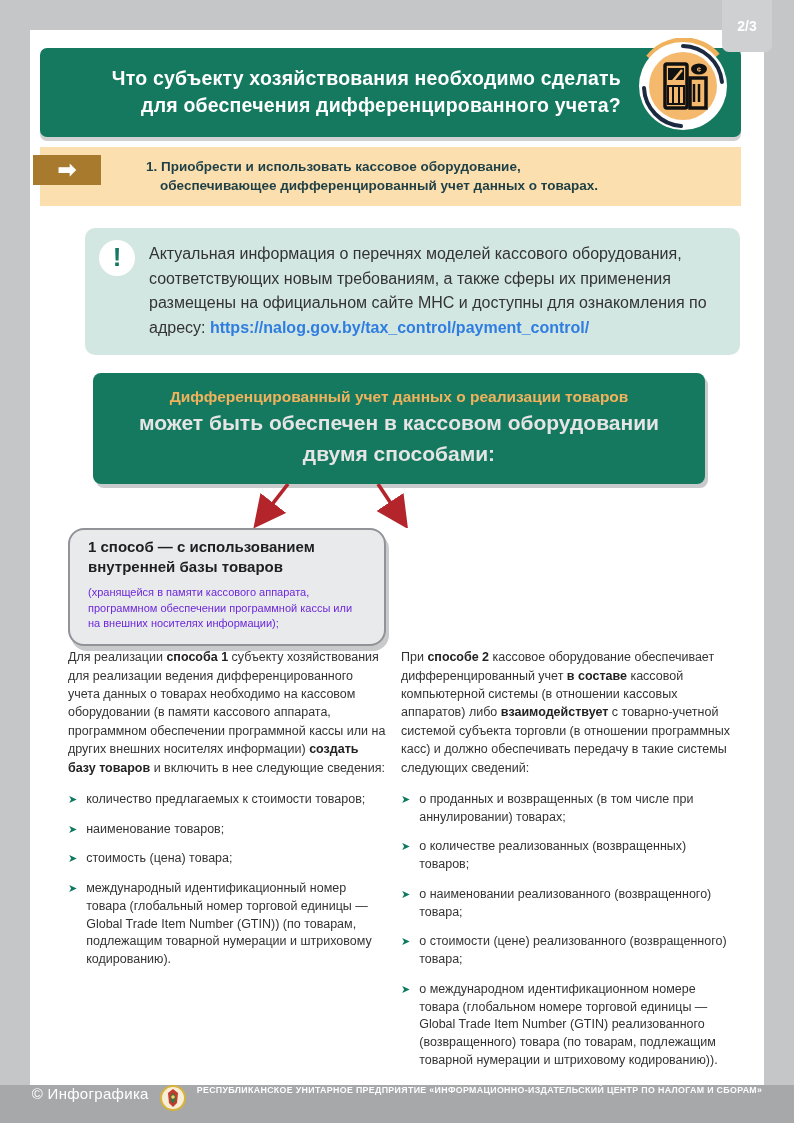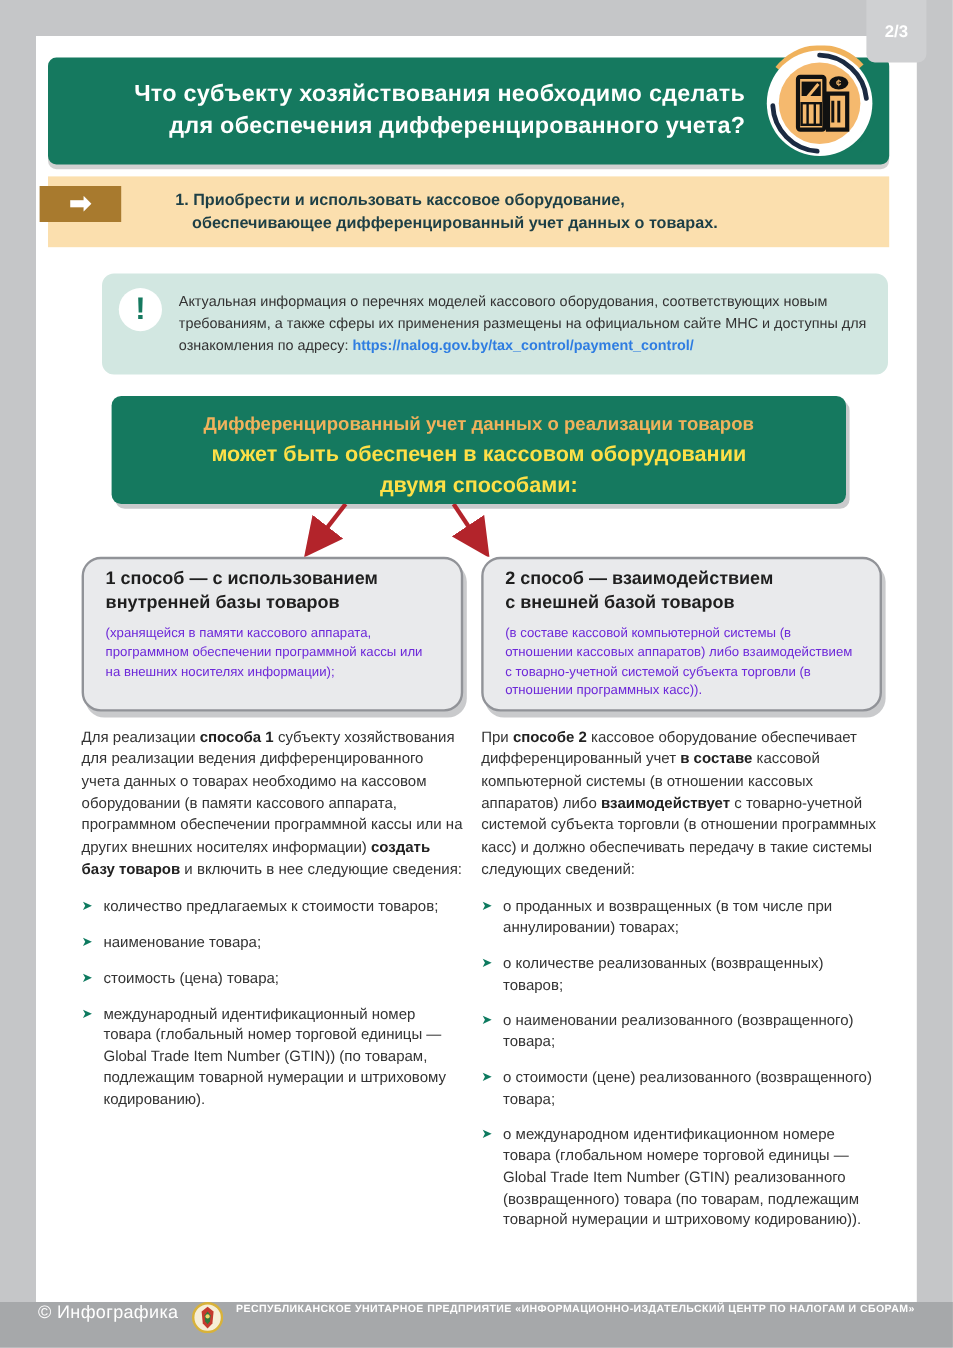--- a/index.html
+++ b/index.html
@@ -69,55 +69,55 @@
     position:relative;
     min-height:84px;
   }
   .notice-top .bang {
     position:absolute; left:14px; top:12px;
     width:36px; height:36px; border-radius:50%;
     background:#ffffff;
     color:#15795f; font-weight:bold; font-size:26px;
     display:flex; align-items:center; justify-content:center;
   }
-  .notice-top p { font-size:12px; line-height:1.55; color:#333; }
+  .notice-top p { font-size:16px; line-height:1.55; color:#333; }
   .notice-top a { color:#2f7de1; text-decoration:none; font-weight:bold; }
   
   .statement {
     margin:18px 0 0 63px;
     width:612px;
     background:#15795f;
     border-radius:8px;
     box-shadow:3px 4px 0 #c9cacc;
-    padding:13px 20px 3px;
+    padding:13px 20px 15px;
     text-align:center;
   }
   .statement .l1 { color:#f0b25c; font-weight:bold; font-size:15.5px; line-height:1.45; }
-  .statement .l2, .statement .l3 { color:#fde047; font-weight:bold; font-size:18px; line-height:1.45; }
+  .statement .l2, .statement .l3 { color:#e5e5e5; font-weight:bold; font-size:21px; line-height:1.45; }
   
   .arrows-zone { position:relative; height:44px; }
   .arrows-zone svg { position:absolute; left:0; top:0; }
   
   .cols {
     display:grid;
     grid-template-columns: 318px 334px;
     column-gap:15px;
     padding:0 0 0 38px;
   }
   .method-box {
     background:#e9eaec;
     border:2px solid #919398;
     border-radius:16px;
     box-shadow:3px 5px 0 #c9cacc;
     padding:7px 18px;
     min-height:118px;
   }
   .method-box .mtitle { font-size:15px; font-weight:bold; color:#1f1f1f; line-height:1.3; margin-bottom:9px; white-space:pre-line; }
   .method-box .mbody { font-size:11px; color:#6d28d9; line-height:1.42; }
-  .col-text { margin-top:12px; font-size:12.5px; line-height:1.47; color:#333; }
+  .col-text { margin-top:2px; font-size:12.5px; line-height:1.47; color:#333; }
   .col-text b { color:#222; }
   ul.blist { list-style:none; margin-top:14px; }
   ul.blist li { display:flex; gap:9px; margin-bottom:12px; font-size:12.5px; line-height:1.42; color:#333; }
   ul.blist .arrow { color:#0d7a5f; font-size:11px; line-height:1.6; flex:0 0 auto; }
   
   .footer {
     position:absolute; left:0; right:0; bottom:0; height:38px;
     background:#a6a8aa;
     display:flex; justify-content:center; gap:11px;
     z-index:6;
@@ -193,38 +193,33 @@
       <line x1="348" y1="0" x2="372" y2="36" stroke="#b3242b" stroke-width="3.6" marker-end="url(#ah)"></line>
     </svg>
   </div>
 
   <div class="cols">
     <div class="method-box">
       <div class="mtitle">1 способ — с использованием
 внутренней базы товаров</div>
       <div class="mbody">(хранящейся в памяти кассового аппарата, программном обеспечении программной кассы или на внешних носителях информации);</div>
     </div>
-    <div class="method-box">
-      <div class="mtitle">2 способ — взаимодействием
-с внешней базой товаров</div>
-      <div class="mbody">(в составе кассовой компьютерной системы (в отношении кассовых аппаратов) либо взаимодействием с товарно-учетной системой субъекта торговли (в отношении программных касс)).</div>
-    </div>
   </div>
 
   <div class="cols">
     <div>
       <p class="col-text">Для реализации <b>способа 1</b> субъекту хозяйствования для реализации ведения дифференцированного учета данных о товарах необходимо на кассовом оборудовании (в памяти кассового аппарата, программном обеспечении программной кассы или на других внешних носителях информации) <b>создать базу товаров</b> и включить в нее следующие сведения:</p>
       <ul class="blist">
         <li>
             <span class="arrow">➤</span>
             <span>количество предлагаемых к стоимости товаров;</span>
           </li>
         <li>
             <span class="arrow">➤</span>
-            <span>наименование товара;</span>
+            <span>наименование товаров;</span>
           </li>
         <li>
             <span class="arrow">➤</span>
             <span>стоимость (цена) товара;</span>
           </li>
         <li>
             <span class="arrow">➤</span>
             <span>международный идентификационный номер товара (глобальный номер торговой единицы — Global Trade Item Number (GTIN)) (по товарам, подлежащим товарной нумерации и штриховому кодированию).</span>
           </li>
       </ul>

